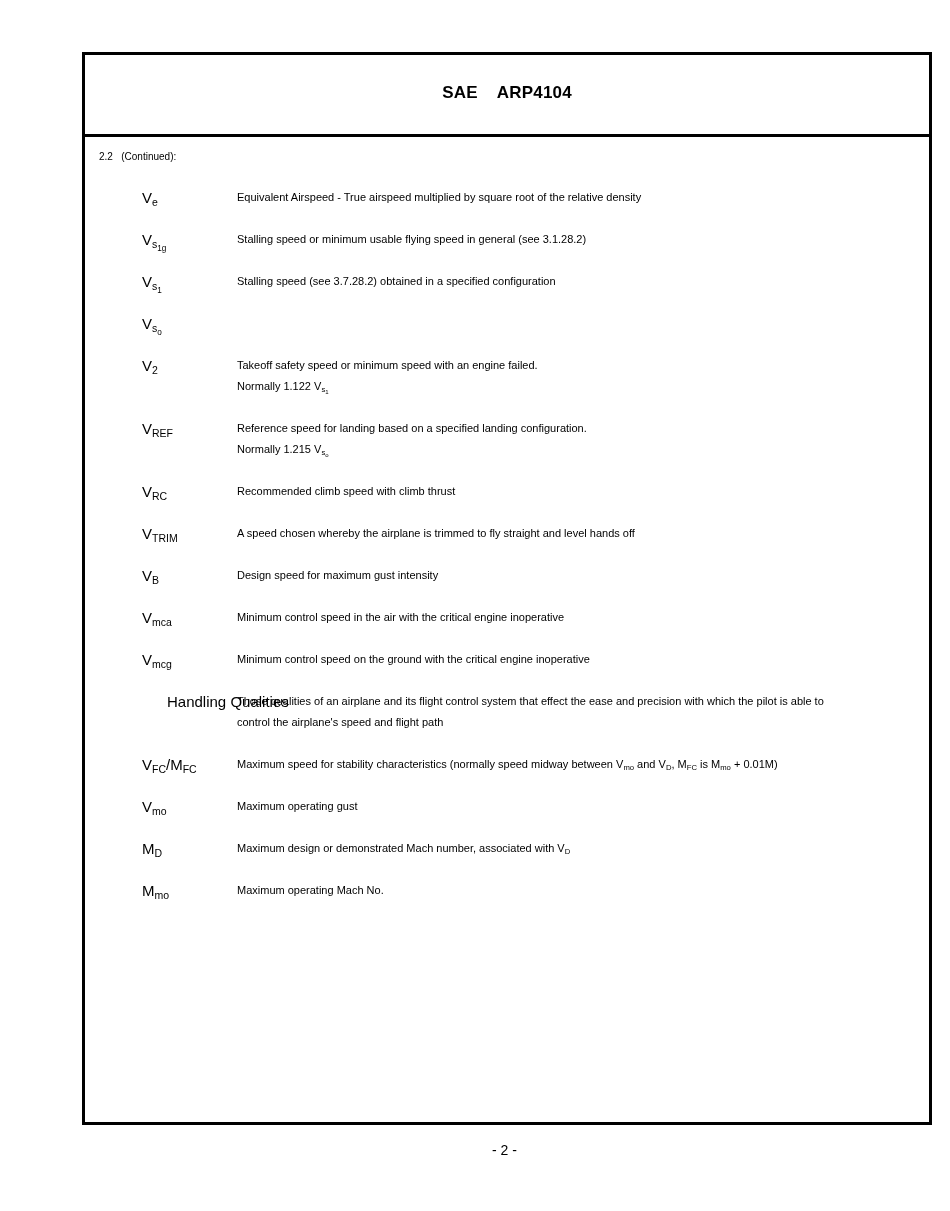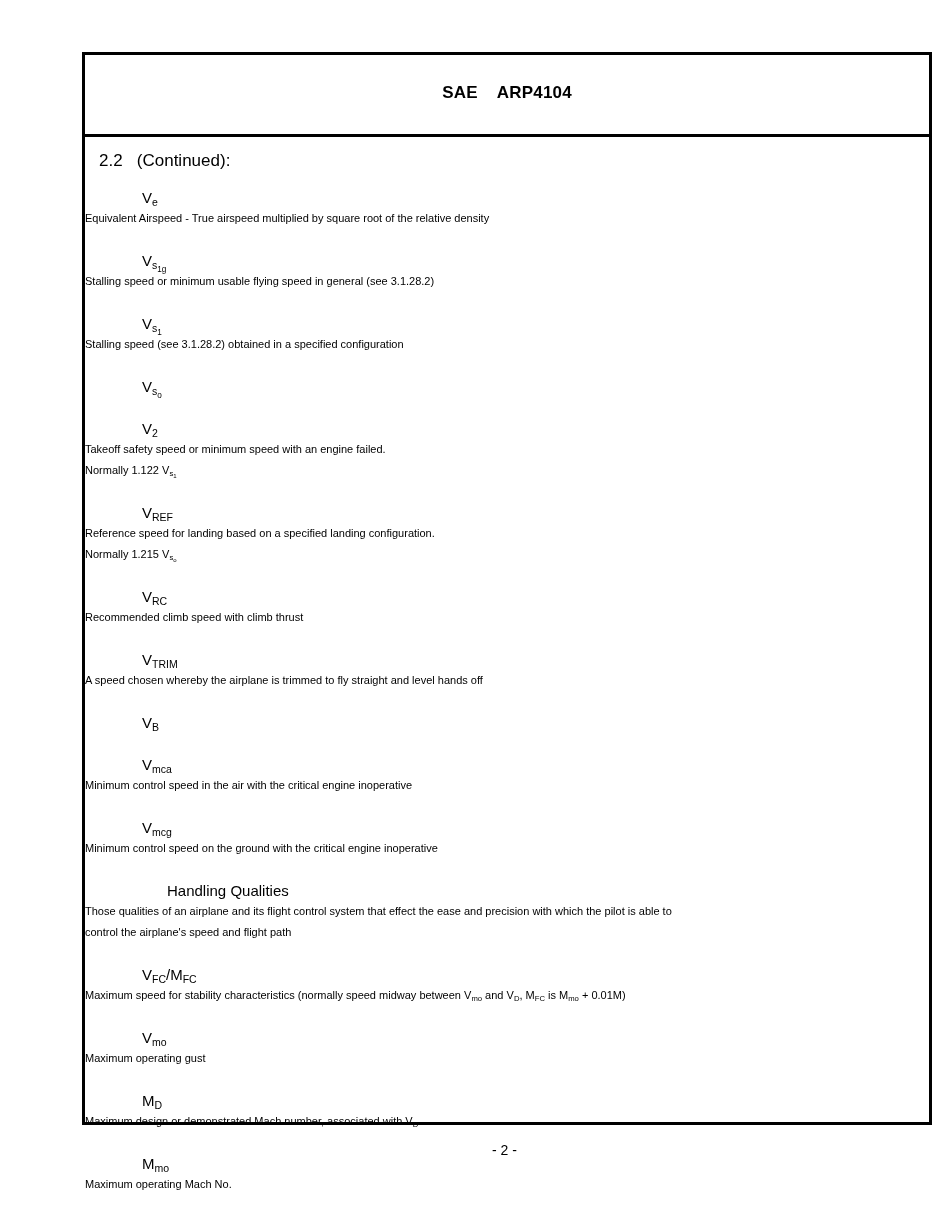--- a/index.html
+++ b/index.html
@@ -58,36 +58,35 @@
   
   .doc-body {
     position: relative;
     padding: 0;
   }
 
   .section-head {
     position: absolute;
     left: 14px;
     top: 14px;
-    font-size: 17px;
+    font-size: 10px;
     white-space: pre;
   }
 
   .glossary {
     position: absolute;
     left: 0;
     top: 50px;
     right: 0;
   }
 
   .entry {
     display: flex;
     align-items: flex-start;
     margin-bottom: 21px;
-    flex-direction: column;
   }
 
   .entry-term {
     width: 152px;
     min-width: 152px;
     padding-left: 57px;
     box-sizing: border-box;
     font-size: 15px;
     line-height: 21px;
     white-space: nowrap;
@@ -142,21 +141,21 @@
           <div class="entry">
             <div class="entry-term">V<sub>e</sub></div>
             <div class="entry-desc">Equivalent Airspeed - True airspeed multiplied by square root of the relative density</div>
           </div>
           <div class="entry">
             <div class="entry-term">V<sub>s<sub>1g</sub></sub></div>
             <div class="entry-desc">Stalling speed or minimum usable flying speed in general (see 3.1.28.2)</div>
           </div>
           <div class="entry">
             <div class="entry-term">V<sub>s<sub>1</sub></sub></div>
-            <div class="entry-desc">Stalling speed (see 3.1.28.2) obtained in a specified configuration</div>
+            <div class="entry-desc">Stalling speed (see 3.7.28.2) obtained in a specified configuration</div>
           </div>
           <div class="entry">
             <div class="entry-term">V<sub>s<sub>o</sub></sub></div>
           </div>
           <div class="entry">
             <div class="entry-term">V<sub>2</sub></div>
             <div class="entry-desc">Takeoff safety speed or minimum speed with an engine failed.<br>Normally 1.122 V<sub>s<sub>1</sub></sub></div>
           </div>
           <div class="entry">
             <div class="entry-term">V<sub>REF</sub></div>
@@ -165,20 +164,21 @@
           <div class="entry">
             <div class="entry-term">V<sub>RC</sub></div>
             <div class="entry-desc">Recommended climb speed with climb thrust</div>
           </div>
           <div class="entry">
             <div class="entry-term">V<sub>TRIM</sub></div>
             <div class="entry-desc">A speed chosen whereby the airplane is trimmed to fly straight and level hands off</div>
           </div>
           <div class="entry">
             <div class="entry-term">V<sub>B</sub></div>
+            <div class="entry-desc">Design speed for maximum gust intensity</div>
           </div>
           <div class="entry">
             <div class="entry-term">V<sub>mca</sub></div>
             <div class="entry-desc">Minimum control speed in the air with the critical engine inoperative</div>
           </div>
           <div class="entry">
             <div class="entry-term">V<sub>mcg</sub></div>
             <div class="entry-desc">Minimum control speed on the ground with the critical engine inoperative</div>
           </div>
           <div class="entry">

